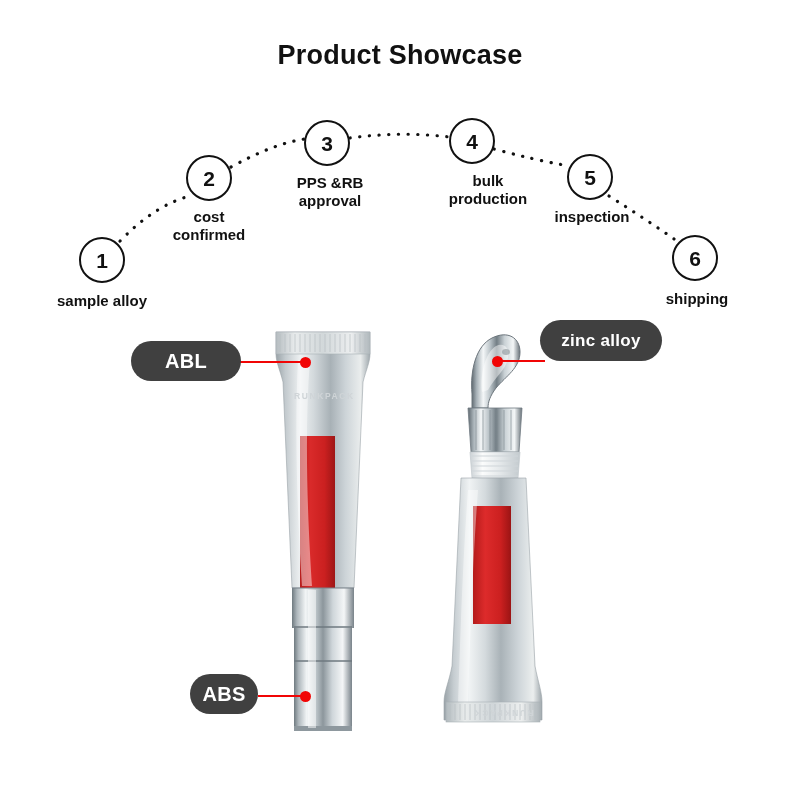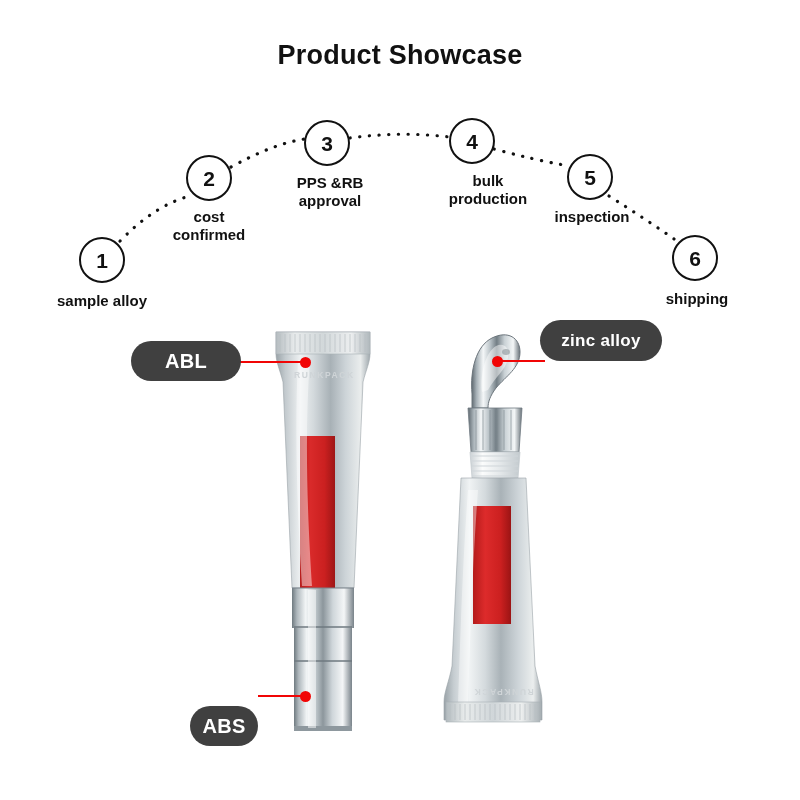--- a/index.html
+++ b/index.html
@@ -62,20 +62,21 @@
 
   
   .product{position:absolute;}
   .brandtext{
     position:absolute;
     font-size:8.5px;font-weight:bold;
     letter-spacing:1.6px;
     color:#cfd4d7;
     white-space:nowrap;
     user-select:none;
+    margin-top:21px;
   }
 </style>
 </head>
 <body>
 
 <div id="stage">
 
   <div class="title">Product Showcase</div>
 
   <svg class="flow-svg" viewBox="0 0 800 330" xmlns="http://www.w3.org/2000/svg">
@@ -330,15 +331,15 @@
   <div class="leader" style="left:238px;top:361px;width:68px;"></div>
   <div class="leader-dot" style="left:305px;top:362px;"></div>
   <div class="pill" style="left:131px;top:341px;width:110px;height:40px;font-size:20px;">ABL</div>
 
   <div class="leader" style="left:496px;top:360px;width:49px;"></div>
   <div class="leader-dot" style="left:497px;top:361px;"></div>
   <div class="pill" style="left:540px;top:320px;width:122px;height:41px;font-size:17px;">zinc alloy</div>
 
   <div class="leader" style="left:258px;top:695px;width:48px;"></div>
   <div class="leader-dot" style="left:305px;top:696px;"></div>
-  <div class="pill" style="left:190px;top:706px;width:68px;height:40px;font-size:20px;">ABS</div>
+  <div class="pill" style="left:190px;top:674px;width:68px;height:40px;font-size:20px;">ABS</div>
 
 </div>
 
 </body></html>

